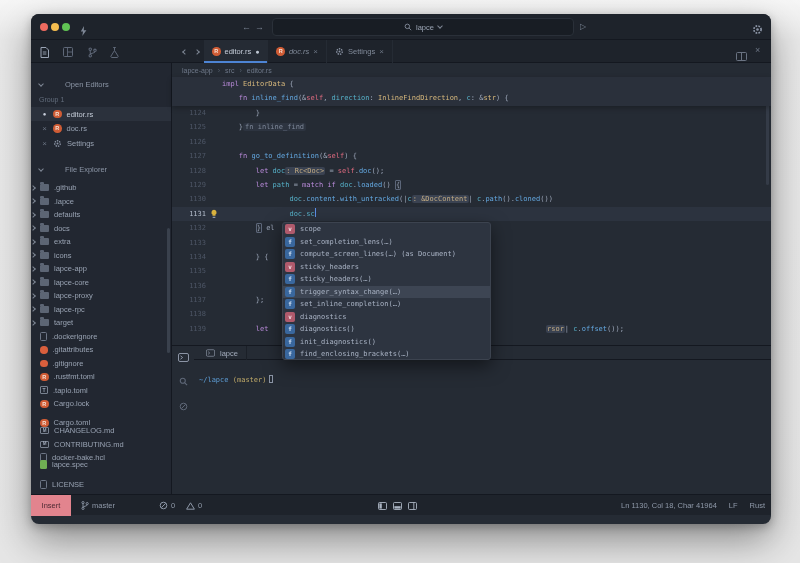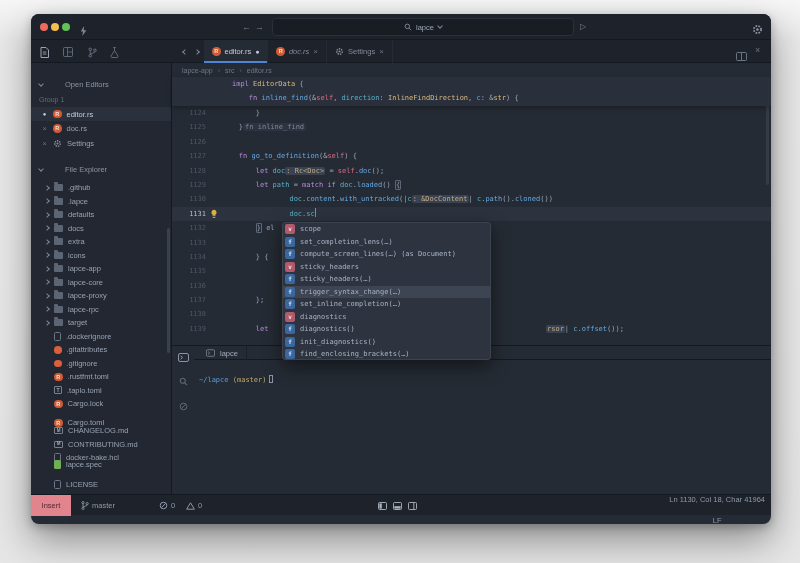--- a/index.html
+++ b/index.html
@@ -38,42 +38,42 @@
 
   
   .sidebar { position:absolute; left:0; top:49px; width:141px; height:440px; background:#222731; border-right:1px solid #141820; }
   .sec-head { position:absolute; left:8px; display:flex; gap:22px; align-items:center; color:#8b95a5; font-size:7.5px; }
   .group-label { position:absolute; left:8px; color:#626c7c; font-size:7px; }
   .oe-row { position:absolute; left:0; width:140px; height:14px; display:flex; align-items:center; gap:5px; padding-left:10px;
     color:#98a2b2; font-size:7.5px; }
   .oe-row.active { background:#2b313c; color:#c6cdd9; }
   .oe-prefix { width:7px; color:#6a7382; font-size:8px; text-align:center; }
   .oe-row.active .oe-prefix { color:#c9d0dc; font-size:6px; }
-  .tree-row { position:absolute; left:0; width:137px; height:13.5px; display:flex; align-items:center; gap:5px; padding-left:14px;
+  .tree-row { position:absolute; left:0; width:137px; height:13.5px; display:flex; align-items:center; gap:5px; 
     color:#99a3b3; font-size:7.5px; white-space:nowrap; overflow:hidden; }
   .tree-row .noguide { width:4px; }
   .sb-scroll { position:absolute; right:1px; width:3px; border-radius:2px; background:#3a414d; }
 
   
   .ic { display:inline-flex; align-items:center; justify-content:center; flex:none; }
   .ic-rust { width:8.5px; height:8.5px; border-radius:50%; background:#cf5c35; color:#f6e3d8; font:bold 5.5px/8.5px "Liberation Sans",sans-serif; text-align:center; }
   .ic-folder { width:9px; height:7px; background:#5c6574; border-radius:1px; position:relative; }
   .ic-folder:before { content:""; position:absolute; top:-2px; left:0; width:4px; height:2px; background:#5c6574; border-radius:1px 1px 0 0; }
   .ic-file { width:7px; height:9px; border:1px solid #6d7686; border-radius:1.5px; }
   .ic-git { width:7.5px; height:7.5px; border-radius:50%; background:#d95f3d; }
   .ic-md { width:9px; height:7px; border:1px solid #78818f; border-radius:1px; color:#9aa3b2; font:bold 4.5px/6px "Liberation Sans",sans-serif; text-align:center; }
   .ic-taplo { width:8px; height:8px; border:1px solid #78818f; border-radius:1px; color:#9aa3b2; font:bold 5px/7px "Liberation Sans",sans-serif; text-align:center; }
   .ic-spec { width:7px; height:9px; background:#6fae53; border-radius:1.5px; }
   .ic-make { width:8.5px; height:8.5px; background:#b5493a; border-radius:2px; color:#f2dcd8; font:bold 5.5px/8.5px "Liberation Sans",sans-serif; text-align:center; }
 
   
   .editor { position:absolute; left:141px; top:49px; width:599px; height:282px; background:#252b34; }
   .breadcrumb { position:absolute; left:10px; top:0; height:14px; display:flex; align-items:center; gap:5px; color:#6e7889; font-size:7px; }
   .breadcrumb .sep { color:#545e6e; }
-  .sticky { position:absolute; left:0; top:14px; width:100%; height:29px; background:#2a303b; box-shadow:0 2px 5px rgba(0,0,0,.28); z-index:3;padding-left:10px; }
+  .sticky { position:absolute; left:0; top:14px; width:100%; height:29px; background:#2a303b; box-shadow:0 2px 5px rgba(0,0,0,.28); z-index:3; }
   .codewrap { position:absolute; left:0; top:43px; width:100%; }
   .line { position:relative; height:14.4px; line-height:14.4px; font-family:"DejaVu Sans Mono",monospace; font-size:7px; }
   .line.current { background:#2c333f; }
   .gutter { position:absolute; left:0; top:0; width:34px; text-align:right; color:#4d5666; }
   .line.current .gutter { color:#b4bdcc; }
   .lc { position:absolute; left:50px; top:0; white-space:pre; }
   .rfrag { position:absolute; top:0; white-space:pre;text-align:center; }
   .bulb { position:absolute; left:38px; top:2px; }
   .tk-p { color:#9ba5b7; } .tk-k { color:#bb8cdc; } .tk-f { color:#64a9e2; } .tk-t { color:#d7b87c; }
   .tk-v { color:#56b2ca;margin-top:35px; } .tk-s { color:#e06b80; }
@@ -103,21 +103,21 @@
   .prompt { position:absolute; left:27px; top:29px; font-family:"DejaVu Sans Mono",monospace; font-size:7px; white-space:pre; }
   .prompt .path { color:#5d9dd6; } .prompt .branch { color:#bfa968; }
   .term-caret { display:inline-block; width:4px; height:8px; border:1px solid #8b94a5; vertical-align:-1px; margin-left:3px; }
 
   
   .statusbar { position:absolute; left:0; top:480px; width:100%; height:21px; background:#1e232b; border-top:1px solid #141820;
     font-size:7.5px; color:#8f99a9; }
   .mode-badge { position:absolute; left:0; top:0; width:40px; height:21px; background:#e2848e; color:#4d2a33;
     display:flex; align-items:center; justify-content:center; font-size:7.5px; }
   .sb-item { position:absolute; top:0; height:21px; display:flex; align-items:center; gap:3px; }
-  .sb-right { position:absolute; right:6px; top:0; height:21px; display:flex; align-items:center; gap:12px;flex-direction:column; }
+  .sb-right { position:absolute; right:6px; top:0; height:21px; display:flex; align-items:center; gap:12px; }
 </style>
 </head>
 <body>
 
 <div class="window">
 
   <div class="titlebar">
     <span class="light" style="left:9px;background:#ee6a5f"></span>
     <span class="light" style="left:20px;background:#f5bd4f"></span>
     <span class="light" style="left:31px;background:#61c354"></span>

